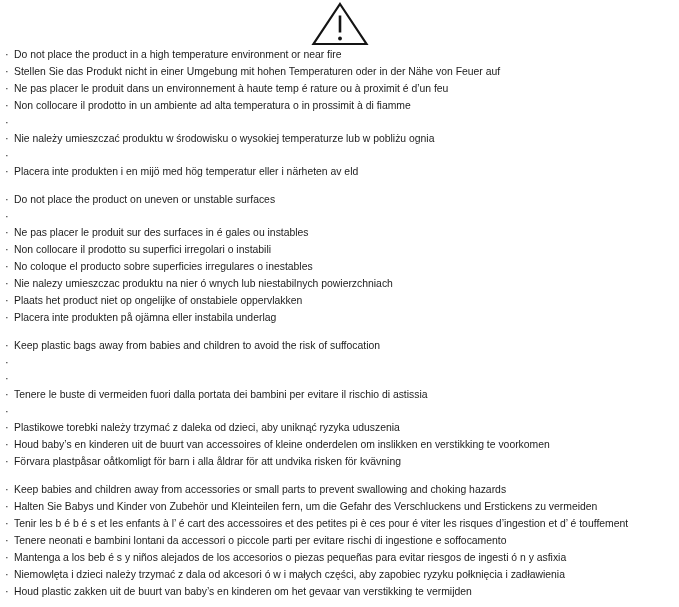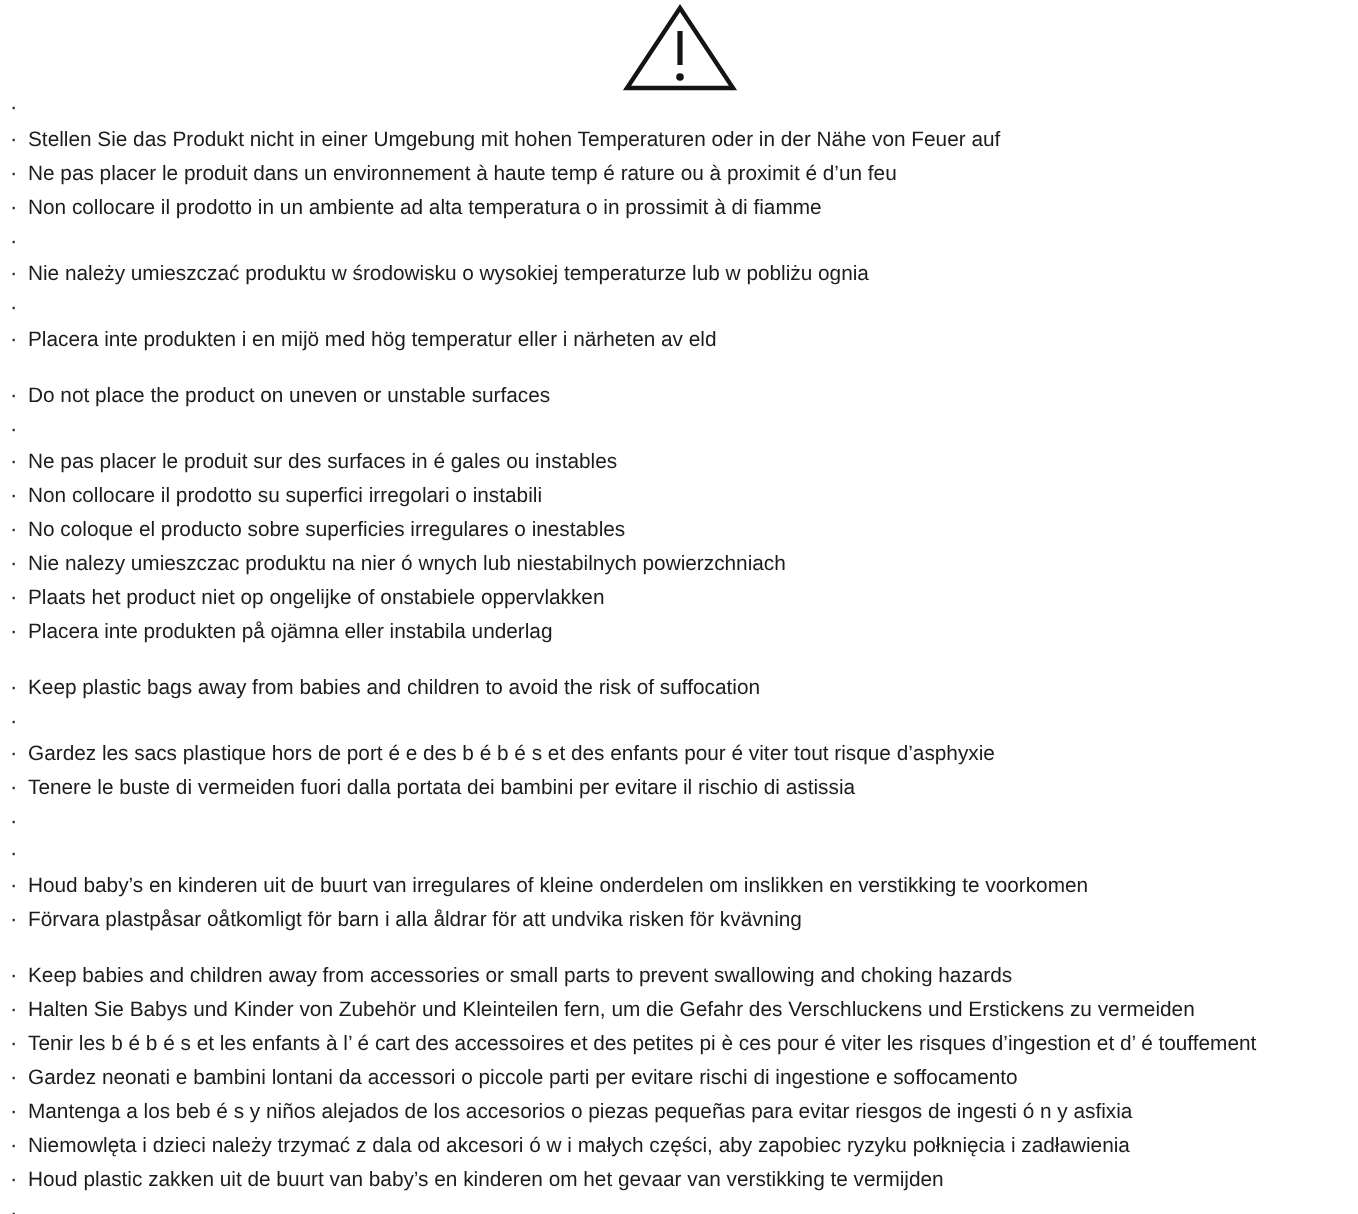--- a/index.html
+++ b/index.html
@@ -44,20 +44,21 @@
     <svg class="warning-svg" width="58" height="44" viewBox="0 0 58 44" aria-hidden="true">
       <path d="M29 2 L55.5 42 L2.5 42 Z" fill="none" stroke="#141414" stroke-width="2.2" stroke-linejoin="miter"></path>
       <line x1="29" y1="13.5" x2="29" y2="30.5" stroke="#141414" stroke-width="2.6"></line>
       <circle cx="29" cy="36.5" r="1.9" fill="#141414"></circle>
     </svg>
   </div>
 
   <div class="section">
     <div class="line">
         <span class="bullet">·</span>
+        <span class="txt">Do not place the product in a high temperature environment or near fire</span>
       </div>
     <div class="line">
         <span class="bullet">·</span>
         <span class="txt">Stellen Sie das Produkt nicht in einer Umgebung mit hohen Temperaturen oder in der Nähe von Feuer auf</span>
       </div>
     <div class="line">
         <span class="bullet">·</span>
         <span class="txt">Ne pas placer le produit dans un environnement à haute temp é rature ou à proximit é d’un feu</span>
       </div>
     <div class="line">
@@ -117,35 +118,35 @@
   <div class="section">
     <div class="line">
         <span class="bullet">·</span>
         <span class="txt">Keep plastic bags away from babies and children to avoid the risk of suffocation</span>
       </div>
     <div class="line">
         <span class="bullet">·</span>
       </div>
     <div class="line">
         <span class="bullet">·</span>
-        <span class="txt">Gardez les sacs plastique hors de port é e des b é b é s et des enfants pour é viter tout risque d’asphyxie</span>
       </div>
     <div class="line">
         <span class="bullet">·</span>
         <span class="txt">Tenere le buste di vermeiden fuori dalla portata dei bambini per evitare il rischio di astissia</span>
       </div>
     <div class="line">
         <span class="bullet">·</span>
       </div>
     <div class="line">
         <span class="bullet">·</span>
+        <span class="txt">Plastikowe torebki należy trzymać z daleka od dzieci, aby uniknąć ryzyka uduszenia</span>
       </div>
     <div class="line">
         <span class="bullet">·</span>
-        <span class="txt">Houd baby’s en kinderen uit de buurt van irregulares of kleine onderdelen om inslikken en verstikking te voorkomen</span>
+        <span class="txt">Houd baby’s en kinderen uit de buurt van accessoires of kleine onderdelen om inslikken en verstikking te voorkomen</span>
       </div>
     <div class="line">
         <span class="bullet">·</span>
         <span class="txt">Förvara plastpåsar oåtkomligt för barn i alla åldrar för att undvika risken för kvävning</span>
       </div>
   </div>
 
   <div class="section">
     <div class="line">
         <span class="bullet">·</span>
@@ -154,21 +155,21 @@
     <div class="line">
         <span class="bullet">·</span>
         <span class="txt">Halten Sie Babys und Kinder von Zubehör und Kleinteilen fern, um die Gefahr des Verschluckens und Erstickens zu vermeiden</span>
       </div>
     <div class="line">
         <span class="bullet">·</span>
         <span class="txt">Tenir les b é b é s et les enfants à l’ é cart des accessoires et des petites pi è ces pour é viter les risques d’ingestion et d’ é touffement</span>
       </div>
     <div class="line">
         <span class="bullet">·</span>
-        <span class="txt">Gardez neonati e bambini lontani da accessori o piccole parti per evitare rischi di ingestione e soffocamento</span>
+        <span class="txt">Tenere neonati e bambini lontani da accessori o piccole parti per evitare rischi di ingestione e soffocamento</span>
       </div>
     <div class="line">
         <span class="bullet">·</span>
         <span class="txt">Mantenga a los beb é s y niños alejados de los accesorios o piezas pequeñas para evitar riesgos de ingesti ó n y asfixia</span>
       </div>
     <div class="line">
         <span class="bullet">·</span>
         <span class="txt">Niemowlęta i dzieci należy trzymać z dala od akcesori ó w i małych części, aby zapobiec ryzyku połknięcia i zadławienia</span>
       </div>
     <div class="line">

